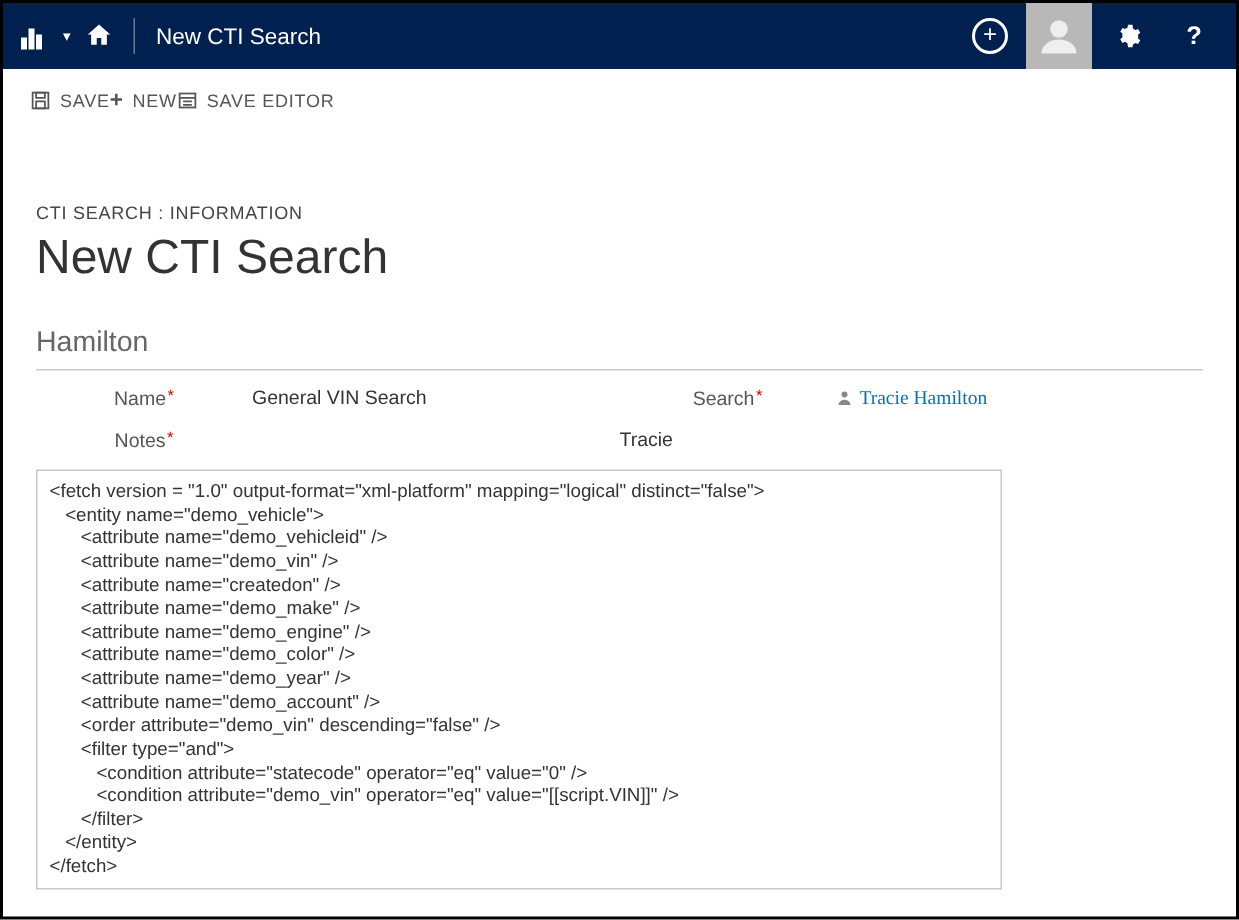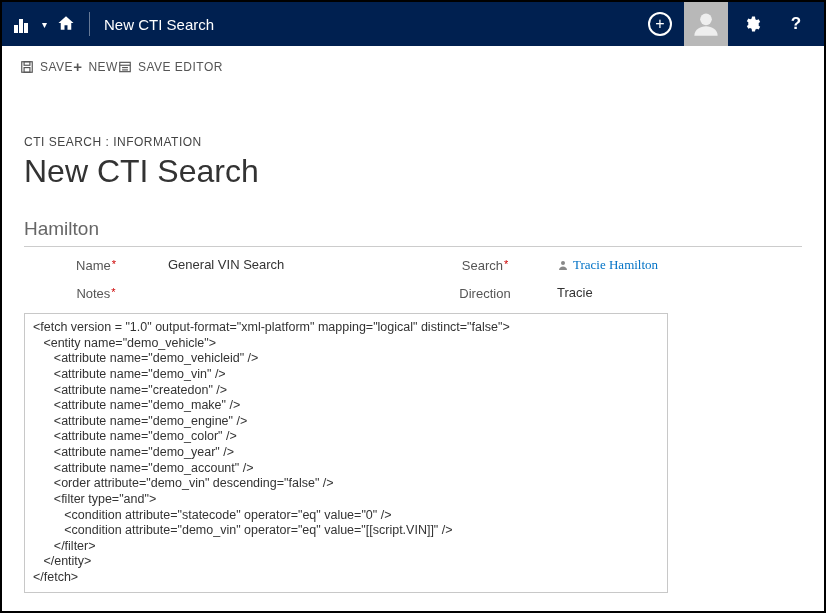--- a/index.html
+++ b/index.html
@@ -173,21 +173,20 @@
         <a href="#">Tracie Hamilton</a>
       </div>
     </div>
   </div>
 
   <div class="form-row">
     <div class="form-col">
       <div class="field-label"><span>Notes</span><span class="req">*</span></div>
     </div>
     <div class="form-col">
-      <div class="field-label">Direction</div>
       <div class="field-value">Tracie</div>
     </div>
   </div>
 
   <div class="form-row full-width">
     <div class="field-value">
       <div class="fetchxml-box">&lt;fetch version = "1.0" output-format="xml-platform" mapping="logical" distinct="false"&gt;
    &lt;entity name="demo_vehicle"&gt;
       &lt;attribute name="demo_vehicleid" /&gt;
       &lt;attribute name="demo_vin" /&gt;

